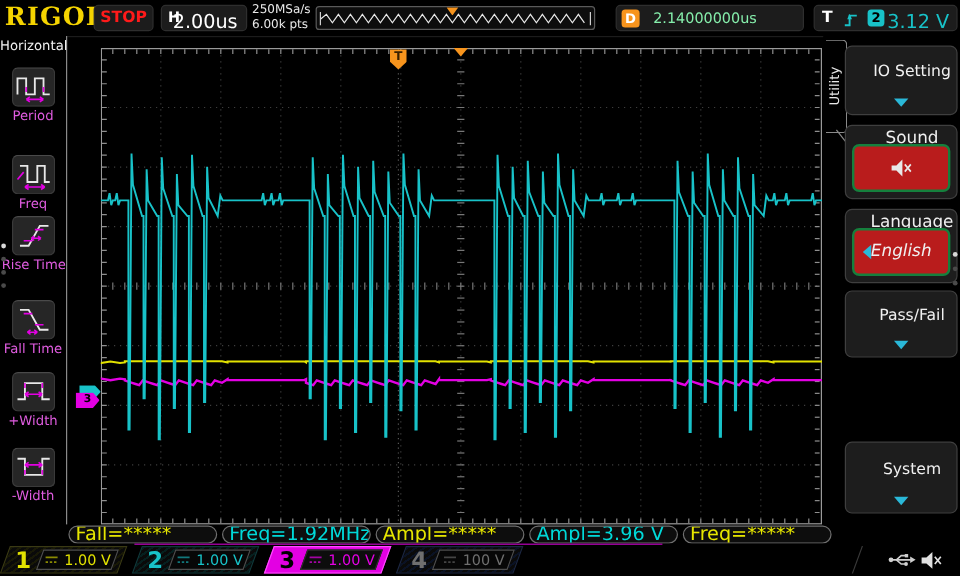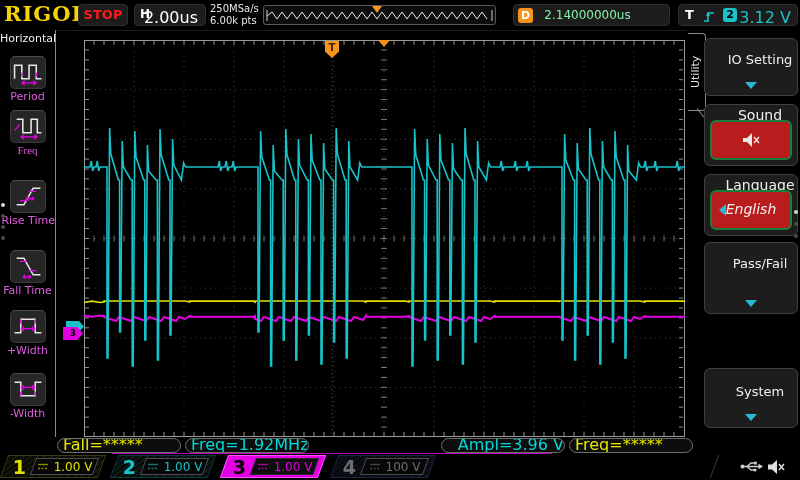--- a/index.html
+++ b/index.html
@@ -71,21 +71,21 @@
   .subbox{position:absolute;left:5px;right:5px;bottom:5px;background:#b91c1c;border:2px solid #15803d;
           border-radius:6px;font-style:italic;}
   .rm-dots{position:absolute;left:108px;top:172px;}
   .rm-dots div{width:4px;height:4px;border-radius:50%;background:#4a4a4a;margin:8px 0;}
   .rm-dots div:first-child{background:#d8d8d8;}
 
   
   .measbox{position:absolute;top:438px;width:124px;height:15px;background:#0d0d0d;border:1px solid #6f6f6f;
            border-radius:8px;box-sizing:border-box;font-size:16px;line-height:12px;padding-left:5px;
            font-family:"DejaVu Sans","Liberation Sans",sans-serif;white-space:nowrap;overflow:hidden;}
-  .c-yellow{color:#e6e600;} .c-cyan{color:#00d9d9;text-align:right;}
+  .c-yellow{color:#e6e600;} .c-cyan{color:#00d9d9;}
 
   
   .chanbar{position:absolute;left:0;top:453px;width:800px;height:27px;background:#000;}
   .sel-line{position:absolute;left:112px;top:0;width:440px;height:1px;background:#bb00bb;}
   .ch{position:absolute;top:2px;height:23px;width:98px;transform:skewX(-20deg);box-sizing:border-box;}
   .ch-num{position:absolute;left:8px;top:0px;transform:skewX(20deg);font-size:19px;font-weight:bold;line-height:23px;}
   .ch-val{position:absolute;left:28px;right:5px;top:2px;bottom:2px;background:#070707;border:1px solid #4e4e4e;}
   .ch-val-in{position:absolute;inset:0;transform:skewX(20deg);display:flex;align-items:center;justify-content:center;gap:5px;font-size:12px;}
   .ch1box{left:4px;background:repeating-linear-gradient(135deg,#191906 0 2px,#0a0a0a 2px 5px);border:1px solid #3a3a14;}
   .ch2box{left:114px;background:repeating-linear-gradient(135deg,#06201f 0 2px,#0a0a0a 2px 5px);border:1px solid #10393b;}
@@ -141,21 +141,21 @@
     <div class="lm-title">Horizontal</div>
 
     <div class="lm-item" style="top:26px;">
       <svg class="lm-icon" viewBox="0 0 32 30">
         <path d="M3,21 V8 H10 V21 H17 V8 H24 V21 H29" fill="none" stroke="#e8e8e8" stroke-width="1.5"></path>
         <path d="M10,25 H24 M10,25 l3,-2 M10,25 l3,2 M24,25 l-3,-2 M24,25 l-3,2 M10,19 v-4 M24,19 v-4" stroke="#e300e3" stroke-width="1.3" fill="none"></path>
       </svg>
       <span class="lm-label">Period</span>
     </div>
 
-    <div class="lm-item" style="top:80px;font-family:Liberation Serif, serif;">
+    <div class="lm-item" style="top:99px;">
       <svg class="lm-icon" viewBox="0 0 32 30">
         <path d="M5,8 H11 V21 H19 V8 H25 V21 H29" fill="none" stroke="#e8e8e8" stroke-width="1.5"></path>
         <path d="M3,19 L8,13" stroke="#e300e3" stroke-width="1.3"></path>
         <path d="M9,25 H25 M9,25 l3,-2 M9,25 l3,2 M25,25 l-3,-2 M25,25 l-3,2" stroke="#e300e3" stroke-width="1.3" fill="none"></path>
       </svg>
       <span class="lm-label">Freq</span>
     </div>
 
     <div class="lm-item" style="top:150px;text-align:right;">
       <svg class="lm-icon" viewBox="0 0 32 30">
@@ -549,39 +549,40 @@
     </div>
 
     <div class="menubtn" style="top:144px;height:62px;">
       <div style="margin-top:2px;font-size:14px;">Language</div>
       <div class="subbox" style="height:36px;">
         <div class="tri-left"></div>
         <div style="line-height:34px;font-size:14px;">English</div>
       </div>
     </div>
 
-    <div class="menubtn" style="top:212px;height:72px;">
+    <div class="menubtn" style="top:212px;height:56px;">
       <div style="margin-top:13px;">Pass/Fail</div>
       <div class="tri-down"></div>
     </div>
 
     <div class="menubtn" style="top:338px;height:60px;">
       <div style="margin-top:15px;">System</div>
       <div class="tri-down"></div>
     </div>
 
     <div class="rm-dots">
       <div></div>
         <div></div>
         <div></div>
     </div>
   </div>
 
   <div class="measbox c-yellow" style="left:57px;">Fall=*****</div>
   <div class="measbox c-cyan" style="left:185px;">Freq=1.92MHz</div>
+  <div class="measbox c-yellow" style="left:313px;">Ampl=*****</div>
   <div class="measbox c-cyan" style="left:441px;">Ampl=3.96 V</div>
   <div class="measbox c-yellow" style="left:569px;">Freq=*****</div>
 
   <div class="chanbar">
     <div class="sel-line"></div>
 
     <div class="ch ch1box">
       <span class="ch-num">1</span>
       <div class="ch-val">
         <div class="ch-val-in">

